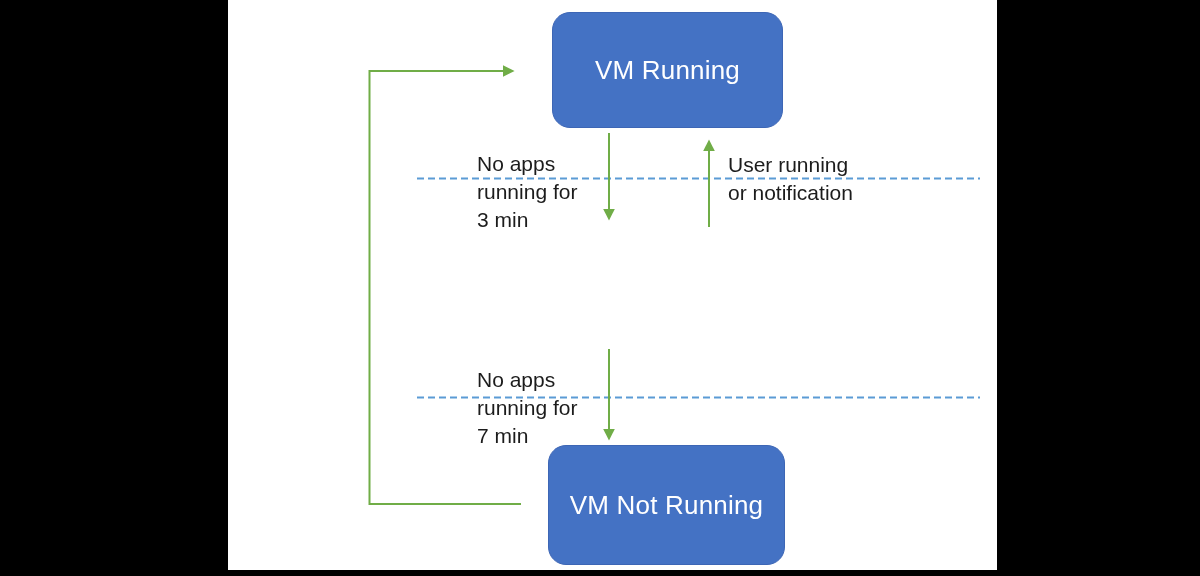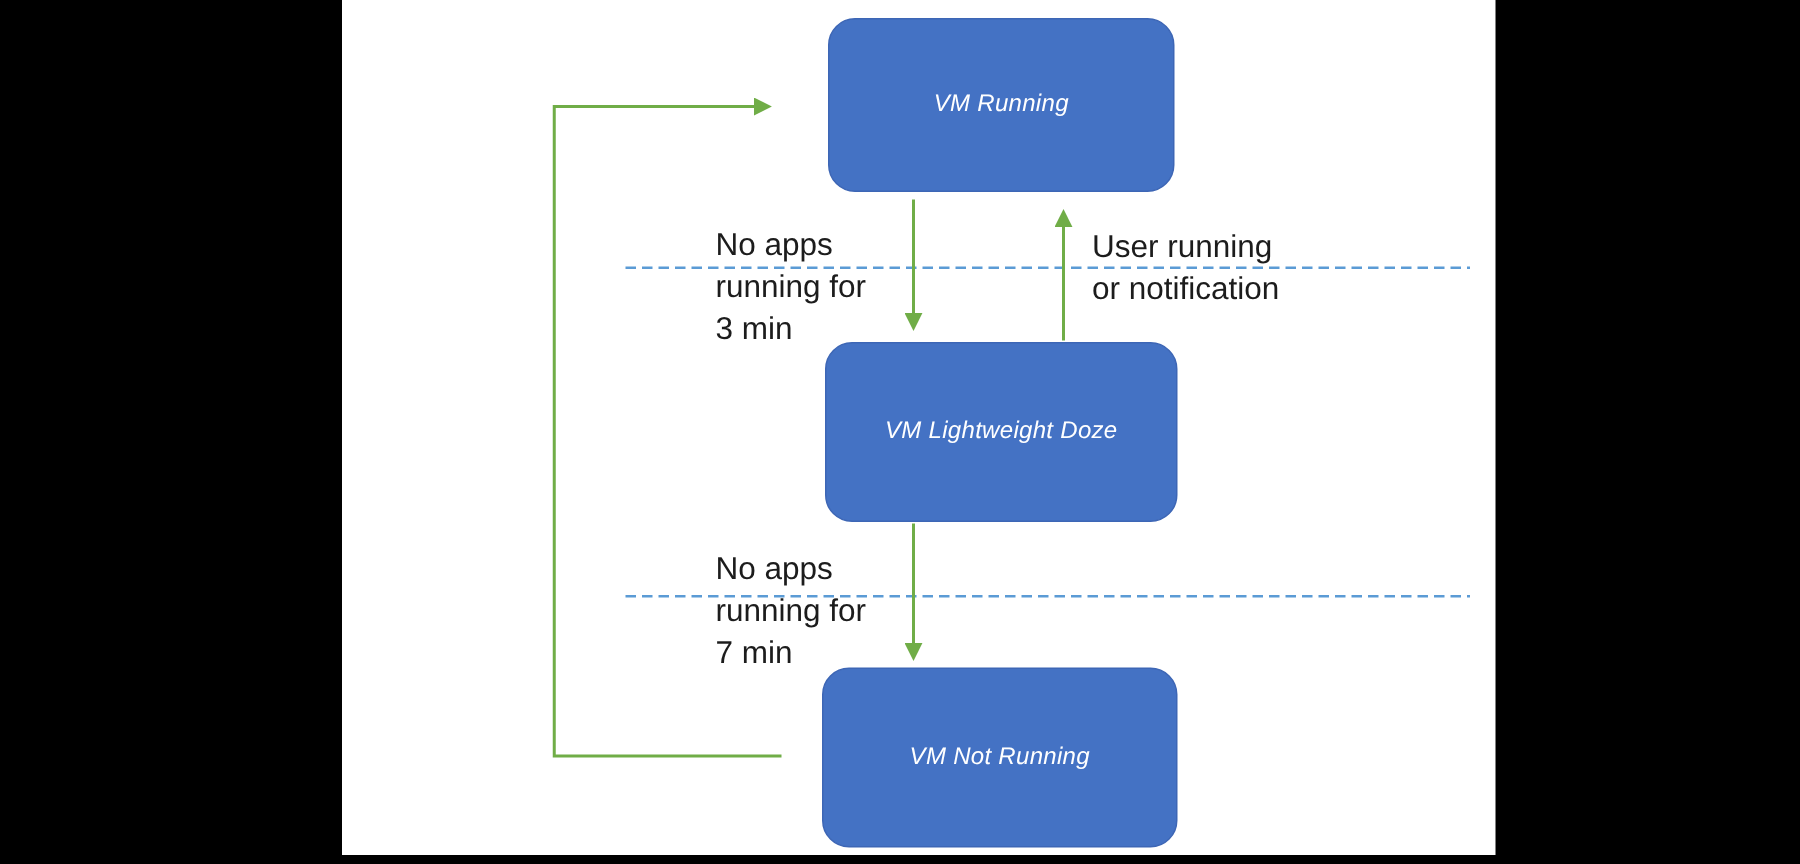--- a/index.html
+++ b/index.html
@@ -15,21 +15,21 @@
   *{margin:0;padding:0;box-sizing:border-box;}
   html,body{width:1200px;height:576px;overflow:hidden;background:var(--frame-bg);
     font-family:"Liberation Sans","DejaVu Sans",sans-serif;}
   .stage{position:relative;width:1200px;height:576px;background:var(--frame-bg);}
   .canvas{position:absolute;left:228px;top:0;width:769px;height:570px;background:var(--canvas-bg);}
   .overlay{position:absolute;left:0;top:0;width:1200px;height:576px;pointer-events:none;}
   .node{
     position:absolute;display:flex;align-items:center;justify-content:center;
     background:var(--node-fill);border:1px solid var(--node-border);
     border-radius:18px;color:var(--node-text);
-    font-size:16px;letter-spacing:.2px;text-align:center;font-style:italic;
+    font-size:26px;letter-spacing:.2px;text-align:center;
   }
   .node-running{left:552px;top:12px;width:231px;height:116px;}
   .node-doze{left:550px;top:228px;width:235px;height:120px;}
   .node-notrunning{left:548px;top:445px;width:237px;height:120px;justify-content:center;}
   .edge-label{
     position:absolute;color:var(--label-text);
     font-size:21px;line-height:28px;white-space:pre-line;
   }
   .lbl-launch{left:247px;top:239px;}
   .lbl-noapps3{left:477px;top:150px;}
@@ -54,23 +54,20 @@
 
     <path d="M521,504 L369.5,504 L369.5,71 L505,71" style="stroke:var(--arrow-green);stroke-width:2;fill:none" marker-end="url(#ah-green)"></path>
     <path d="M609,133 L609,211" style="stroke:var(--arrow-green);stroke-width:2;fill:none" marker-end="url(#ah-green)"></path>
     <path d="M709,227 L709,149" style="stroke:var(--arrow-green);stroke-width:2;fill:none" marker-end="url(#ah-green)"></path>
     <path d="M609,349 L609,431" style="stroke:var(--arrow-green);stroke-width:2;fill:none" marker-end="url(#ah-green)"></path>
   </svg>
 
   <div class="node node-running">
     <span>VM Running</span>
   </div>
-  <div class="node node-doze">
-    <span>VM Lightweight Doze</span>
-  </div>
   <div class="node node-notrunning">
     <span>VM Not Running</span>
   </div>
 
   <div class="edge-label lbl-noapps3">No apps
 running for
 3 min</div>
   <div class="edge-label lbl-useract">User running
 or notification</div>
   <div class="edge-label lbl-noapps7">No apps

